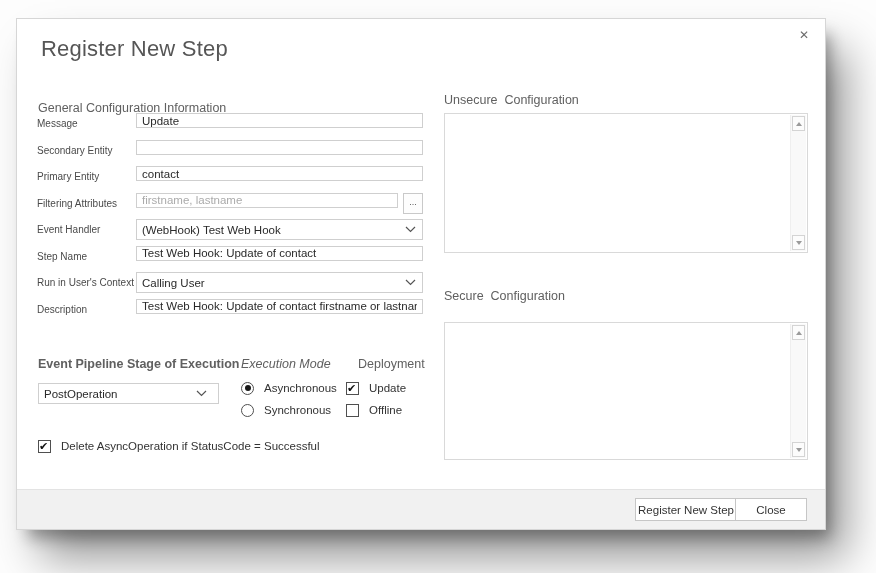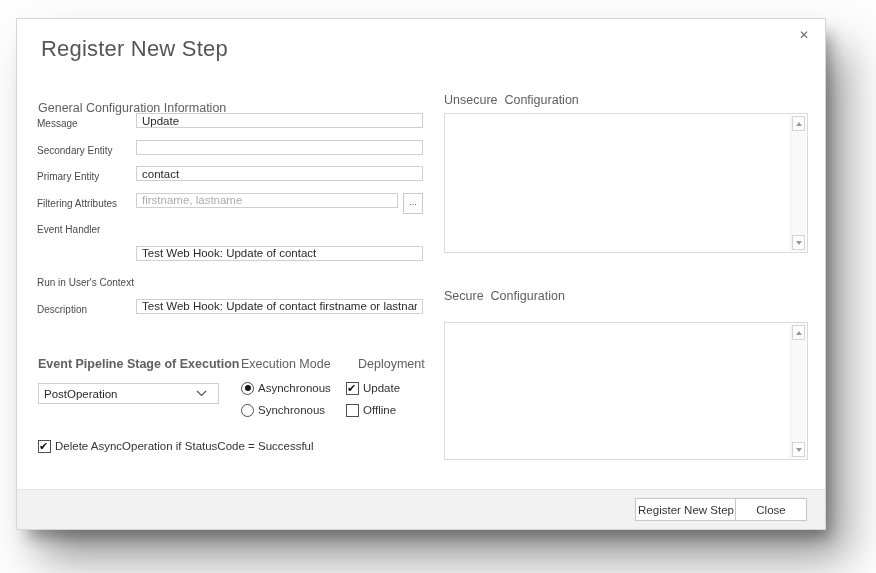--- a/index.html
+++ b/index.html
@@ -28,21 +28,21 @@
   }
   .sec-h {
     position: absolute;
     font-size: 12.5px; color: #606060;
     white-space: pre;
   }
   .h-general   { left: 21px;  top: 52px; margin-top: 30px;  }
   .h-unsecure  { left: 427px; top: 62px; margin-top: 12px;  }
   .h-secure    { left: 427px; top: 270px; }
   .h-stage     { left: 21px;  top: 338px; font-weight: bold; }
-  .h-execmode  { left: 224px; top: 338px; }
+  .h-execmode  { left: 224px; top: 338px; font-style: italic; }
   .h-deploy    { left: 341px; top: 338px; }
 
   .fields { position: absolute; left: 20px; top: 94px; width: 386px; height: 236px; }
   .frow { position: absolute; left: 0; width: 386px; height: 21px; }
   .frow:nth-child(1){top:0px} .frow:nth-child(2){top:26.5px} .frow:nth-child(3){top:53px}
   .frow:nth-child(4){top:79.5px} .frow:nth-child(5){top:106px} .frow:nth-child(6){top:132.5px}
   .frow:nth-child(7){top:159px} .frow:nth-child(8){top:185.5px} .frow:nth-child(9){top:212px}
   .flabel {
     position: absolute; left: 0; top: 0; width: 97px;
     font-size: 10px; color: #4a4a4a; line-height: 21px; white-space: nowrap;
@@ -66,21 +66,21 @@
     display: flex; align-items: center; justify-content: space-between;
     padding: 0 6px 0 5px; cursor: pointer;
   }
   .combo-text { font-size: 11.5px; color: #2a2a2a; white-space: nowrap; }
   .chev { flex: 0 0 auto; display: block; }
 
   .stage-combo { position: absolute; left: 21px; top: 364px; width: 181px; height: 21px;
     border: 1px solid #cfcfcf; background: #fff; display: flex; align-items: center;
     justify-content: space-between; padding: 0 11px 0 5px; cursor: pointer; }
 
-  .opt-row { position: absolute; display: flex; align-items: center; gap: 4px; height: 14px; cursor: default; }
+  .opt-row { position: absolute; display: flex; align-items: center; gap: 10px; height: 14px; cursor: default; }
   .opt-label { font-size: 11.5px; color: #333; line-height: 14px; white-space: nowrap; }
   .radio {
     width: 13px; height: 13px; border: 1px solid #4f4f4f; border-radius: 50%;
     background: #fff; position: relative; flex: 0 0 auto;
   }
   .radio.on::after {
     content: ""; position: absolute; left: 2.5px; top: 2.5px;
     width: 6px; height: 6px; border-radius: 50%; background: #191919;
   }
   .cb {
@@ -160,28 +160,41 @@
     </div>
 
     <div class="frow">
       <span class="flabel">Filtering Attributes</span>
       <input class="tin short" type="text" placeholder="firstname, lastname" style="">
       <span class="browse-btn">...</span>
     </div>
 
     <div class="frow">
       <span class="flabel">Event Handler</span>
-    </div>
-
-    <div class="frow">
+      <div class="combo">
+        <span class="combo-text">(WebHook) Test Web Hook</span>
+        <svg class="chev" width="11" height="7" viewBox="0 0 11 7">
+            <path d="M1 1 L5.5 5.5 L10 1" stroke="#555" stroke-width="1.2" fill="none"></path>
+          </svg>
+      </div>
+    </div>
+
+    <div class="frow">
+      <span class="flabel">Step Name</span>
       <input class="tin" type="text" value="Test Web Hook: Update of contact" style="">
     </div>
 
     <div class="frow">
       <span class="flabel">Run in User's Context</span>
+      <div class="combo">
+        <span class="combo-text">Calling User</span>
+        <svg class="chev" width="11" height="7" viewBox="0 0 11 7">
+            <path d="M1 1 L5.5 5.5 L10 1" stroke="#555" stroke-width="1.2" fill="none"></path>
+          </svg>
+      </div>
     </div>
 
 
     <div class="frow">
       <span class="flabel">Description</span>
       <input class="tin" type="text" value="Test Web Hook: Update of contact firstname or lastname" style="">
     </div>
 
   </div>
 

